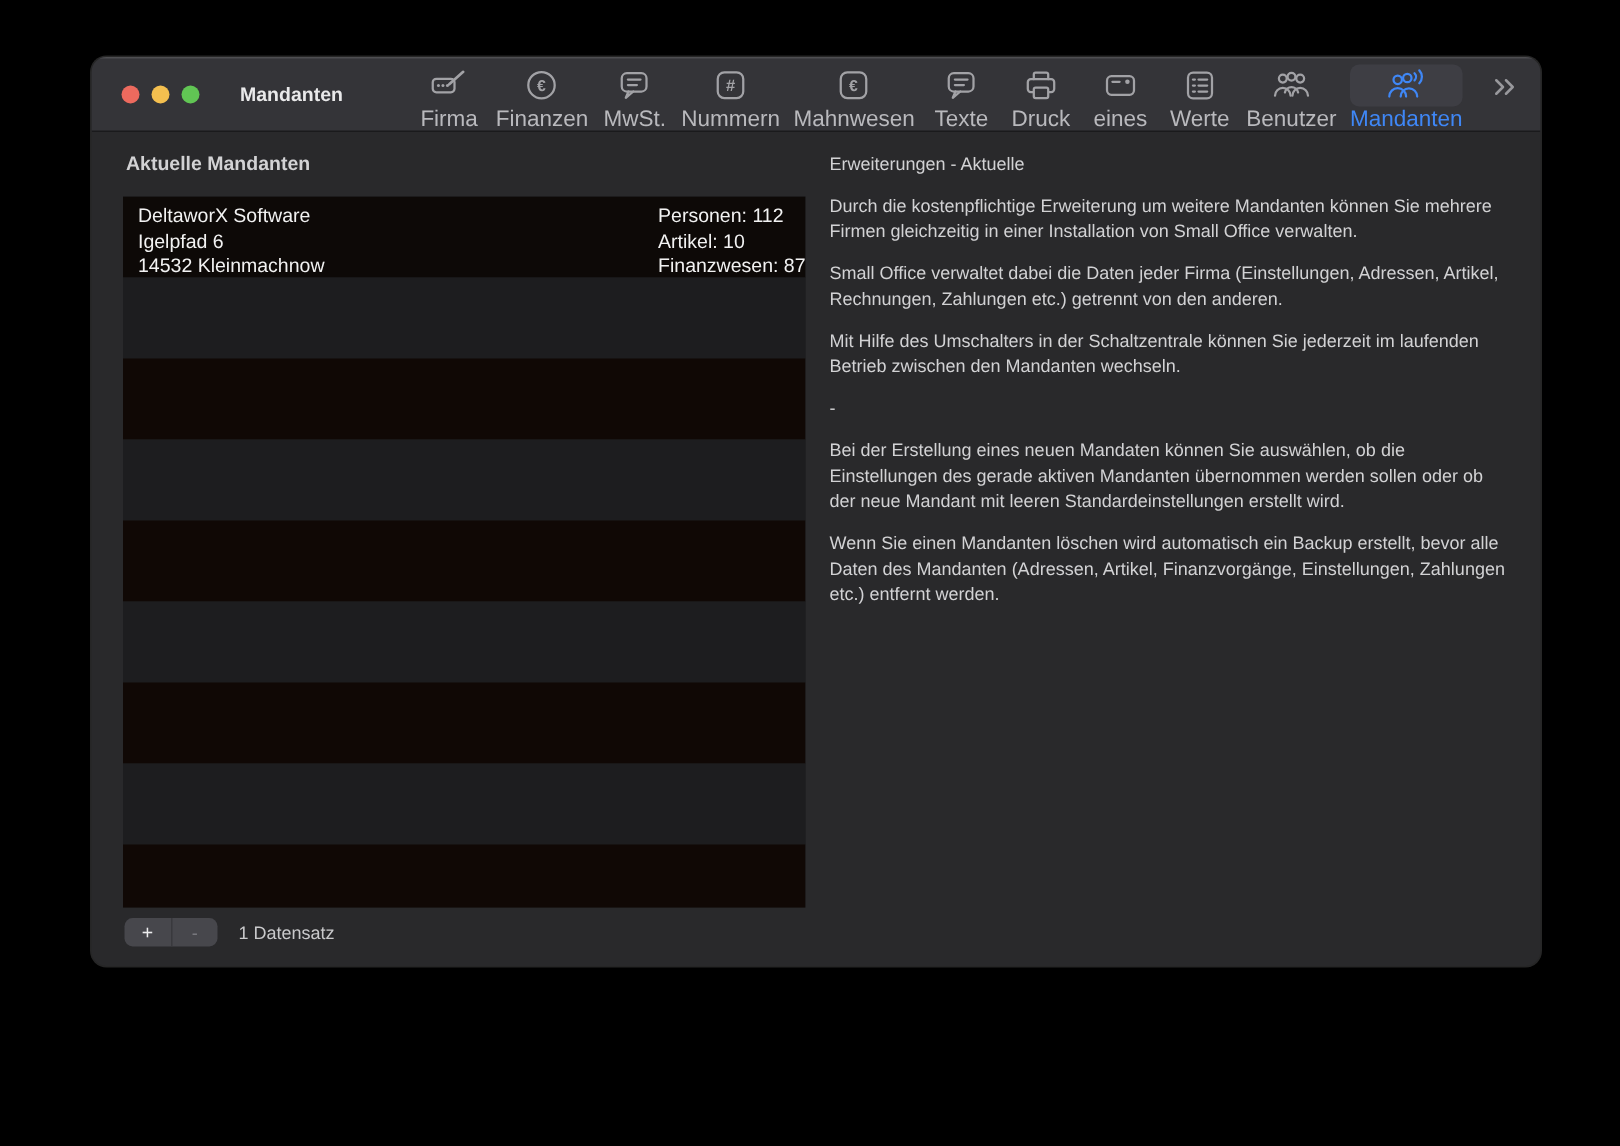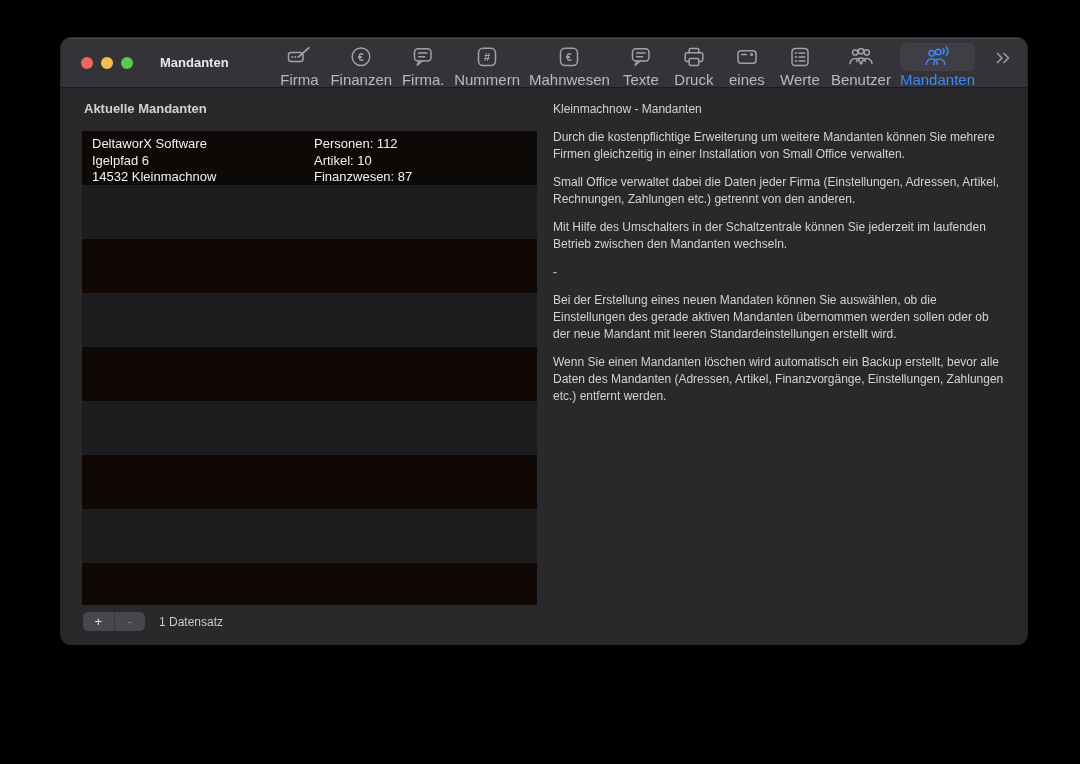--- a/index.html
+++ b/index.html
@@ -43,21 +43,21 @@
   .overflow-btn{margin:7px 4px 0 10px;color:#98989c;display:flex;}
   .overflow-btn svg{stroke:currentColor;fill:none;stroke-width:1.7;stroke-linecap:round;stroke-linejoin:round;}
   
   .content{display:flex;padding:13px 20px 0 21px;box-sizing:border-box;height:602px;}
   .left-col{width:455px;flex:0 0 auto;}
   .left-header{font-size:13px;font-weight:bold;color:#d2d2d4;margin:0 0 15px 2px;}
   .list{height:474px;overflow:hidden;background:#1d1d1f;}
   .row{height:54px;box-sizing:border-box;}
   .row.odd{background:#100805;}
   .row.even{background:#1d1d1f;}
-  .row.first{display:flex;padding:5px 0 0 10px;background:#0d0907;}
+  .row.first{display:flex;padding:5px 0 0 10px;background:#0d0907;justify-content:space-between;}
   .cell{font-size:13px;line-height:16.5px;color:#f2f2f2;}
   .cell-left{width:222px;flex:0 0 auto;}
   .controls{display:flex;align-items:center;margin-top:7px;margin-left:1px;}
   .segmented{width:62px;height:19px;background:#47474c;border-radius:5.5px;display:flex;overflow:hidden;flex:0 0 auto;}
   .seg-btn{flex:1;display:flex;align-items:center;justify-content:center;font-size:13px;color:#ededee;line-height:1;}
   .seg-btn.minus{color:#7d7d82;border-left:1px solid #39393d;font-size:12px;}
   .count{margin-left:14px;font-size:12px;color:#c9c9cb;}
   .checkbox-row{display:flex;align-items:center;margin-top:20px;margin-left:1px;}
   .checkbox{width:15px;height:15px;border-radius:3.5px;background:#2f7ef6;display:flex;align-items:center;justify-content:center;flex:0 0 auto;
     box-shadow:inset 0 1px 0 rgba(255,255,255,.25);}
@@ -108,21 +108,21 @@
 
       <div class="tb-item">
         <div class="tb-icon-wrap">
           <svg viewBox="0 0 28 24" width="28" height="24">
             <rect x="5.5" y="3.8" width="16.5" height="12.2" rx="3.4"></rect>
             <path d="M10 16 L8.2 20.2 L13.2 16"></path>
             <line x1="9.6" y1="8" x2="18" y2="8"></line>
               <line x1="9.6" y1="11.7" x2="15.6" y2="11.7"></line>
           </svg>
         </div>
-        <div class="tb-label">Firma.</div>
+        <div class="tb-label">MwSt.</div>
       </div>
 
       <div class="tb-item">
         <div class="tb-icon-wrap">
           <svg viewBox="0 0 28 24" width="28" height="24">
             <rect x="5.5" y="3.2" width="17" height="17.2" rx="4.4"></rect>
             <text x="14" y="15.8" font-size="11">#</text>
           </svg>
         </div>
         <div class="tb-label">Nummern</div>
@@ -265,21 +265,21 @@
 
       <div class="checkbox-row">
         <div class="checkbox">
           <span class="checkmark">✓</span>
         </div>
         <div class="checkbox-label">Aktuelle Kleinmachnow übernehmen</div>
       </div>
     </div>
 
     <div class="right-col">
-      <p class="right-title">Kleinmachnow - Mandanten</p>
+      <p class="right-title">Erweiterungen - Aktuelle</p>
       <p>Durch die kostenpflichtige Erweiterung um weitere Mandanten können Sie mehrere Firmen gleichzeitig in einer Installation von Small Office verwalten.</p>
       <p>Small Office verwaltet dabei die Daten jeder Firma (Einstellungen, Adressen, Artikel, Rechnungen, Zahlungen etc.) getrennt von den anderen.</p>
       <p>Mit Hilfe des Umschalters in der Schaltzentrale können Sie jederzeit im laufenden Betrieb zwischen den Mandanten wechseln.</p>
       <p>-</p>
       <p>Bei der Erstellung eines neuen Mandaten können Sie auswählen, ob die Einstellungen des gerade aktiven Mandanten übernommen werden sollen oder ob der neue Mandant mit leeren Standardeinstellungen erstellt wird.</p>
       <p>Wenn Sie einen Mandanten löschen wird automatisch ein Backup erstellt, bevor alle Daten des Mandanten (Adressen, Artikel, Finanzvorgänge, Einstellungen, Zahlungen etc.) entfernt werden.</p>
     </div>
 
   </div>
 </div>

